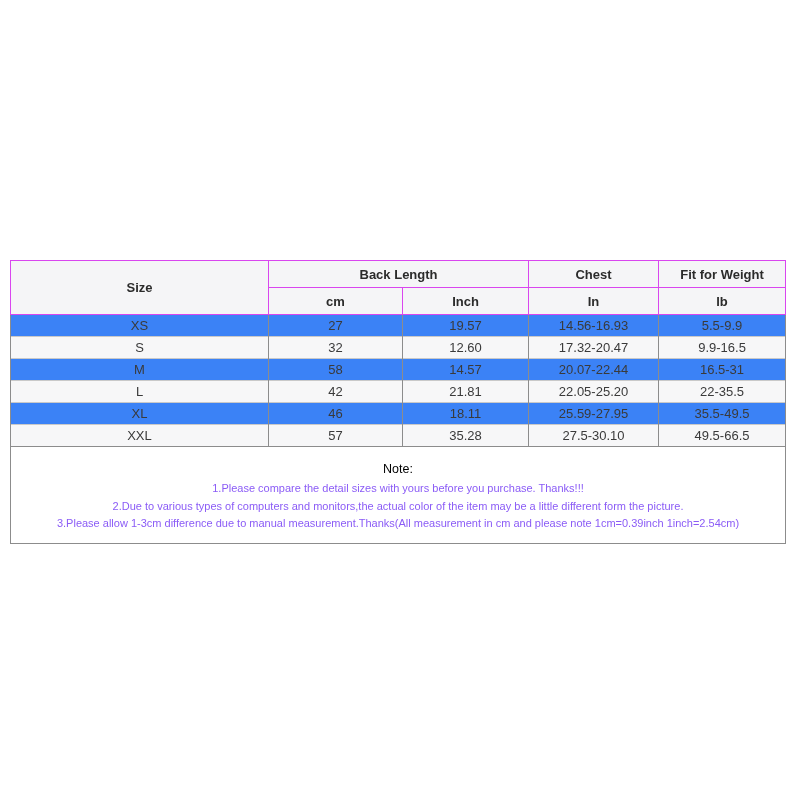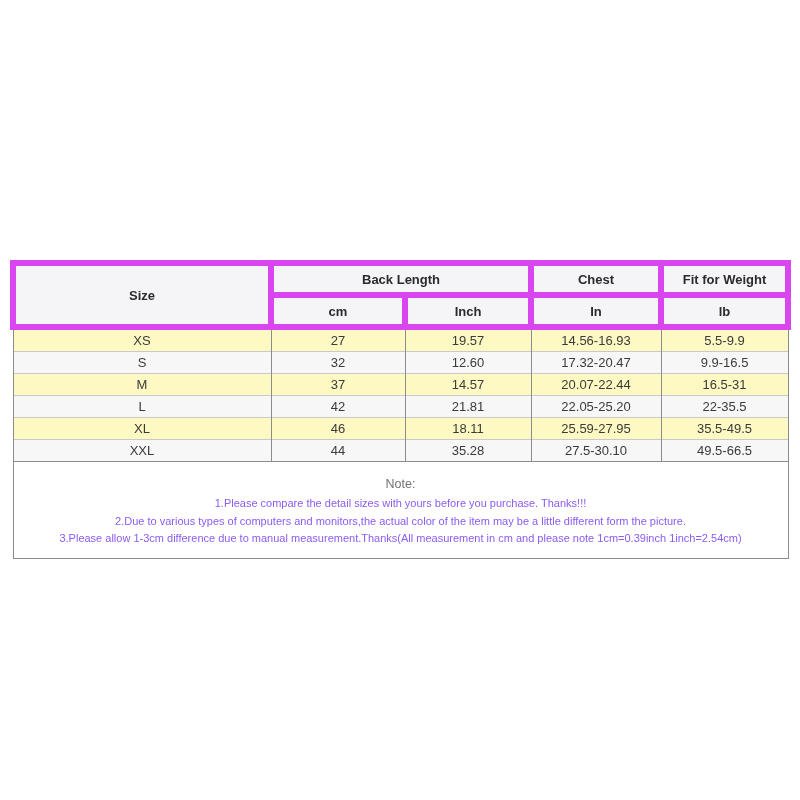--- a/index.html
+++ b/index.html
@@ -21,53 +21,53 @@
     position: absolute;
     left: 10px;
     top: 260px;
     width: 775px;
     border-collapse: collapse;
     table-layout: fixed;
     border: 1px solid #8c8c8c;
   }
   table.size-chart th {
     background: #f5f5f7;
-    border: 6px solid #d946ef;
+    border: 1px solid #d946ef;
     font-weight: bold;
     font-size: 13px;
     color: #2b2b2b;
     text-align: center;
     height: 26px;
     padding: 0;
   }
   table.size-chart td {
     border-left: 1px solid #8c8c8c;
     border-right: 1px solid #8c8c8c;
     border-top: 1px solid #c9c9c9;
     font-size: 13px;
     color: #3a3a3a;
     text-align: center;
     height: 21px;
     padding: 0;
-    background: #fef9c3;
+    background: #3b82f6;
   }
   table.size-chart tbody tr.data-row:nth-child(even) td {
     background: #f7f7f8;
   }
   table.size-chart tr.note-row td.note-cell {
     border-top: 1px solid #8c8c8c;
     border-left: none;
     border-right: none;
     background: #ffffff;
     height: auto;
     padding: 14px 8px 10px 8px;
     vertical-align: top;
   }
   .note-title {
-    color: #737373;
+    color: #000000;
     font-size: 12.5px;
     text-align: center;
     line-height: 17px;
     margin-bottom: 2px;
   }
   .note-line {
     color: #8b5cf6;
     font-size: 11px;
     line-height: 17.5px;
     white-space: nowrap;
@@ -109,42 +109,42 @@
       </tr>
       <tr class="data-row">
         <td>S</td>
         <td>32</td>
         <td>12.60</td>
         <td>17.32-20.47</td>
         <td>9.9-16.5</td>
       </tr>
       <tr class="data-row">
         <td>M</td>
-        <td>37</td>
+        <td>58</td>
         <td>14.57</td>
         <td>20.07-22.44</td>
         <td>16.5-31</td>
       </tr>
       <tr class="data-row">
         <td>L</td>
         <td>42</td>
         <td>21.81</td>
         <td>22.05-25.20</td>
         <td>22-35.5</td>
       </tr>
       <tr class="data-row">
         <td>XL</td>
         <td>46</td>
         <td>18.11</td>
         <td>25.59-27.95</td>
         <td>35.5-49.5</td>
       </tr>
       <tr class="data-row">
         <td>XXL</td>
-        <td>44</td>
+        <td>57</td>
         <td>35.28</td>
         <td>27.5-30.10</td>
         <td>49.5-66.5</td>
       </tr>
       <tr class="note-row">
         <td class="note-cell" colspan="5">
           <div class="note-title">Note:</div>
           <div class="note-line">1.Please compare the detail sizes with yours before you purchase. Thanks!!!</div>
           <div class="note-line">2.Due to various types of computers and monitors,the actual color of the item may be a little different form the picture.</div>
           <div class="note-line">3.Please allow 1-3cm difference due to manual measurement.Thanks(All measurement in cm and please note 1cm=0.39inch 1inch=2.54cm)</div>

